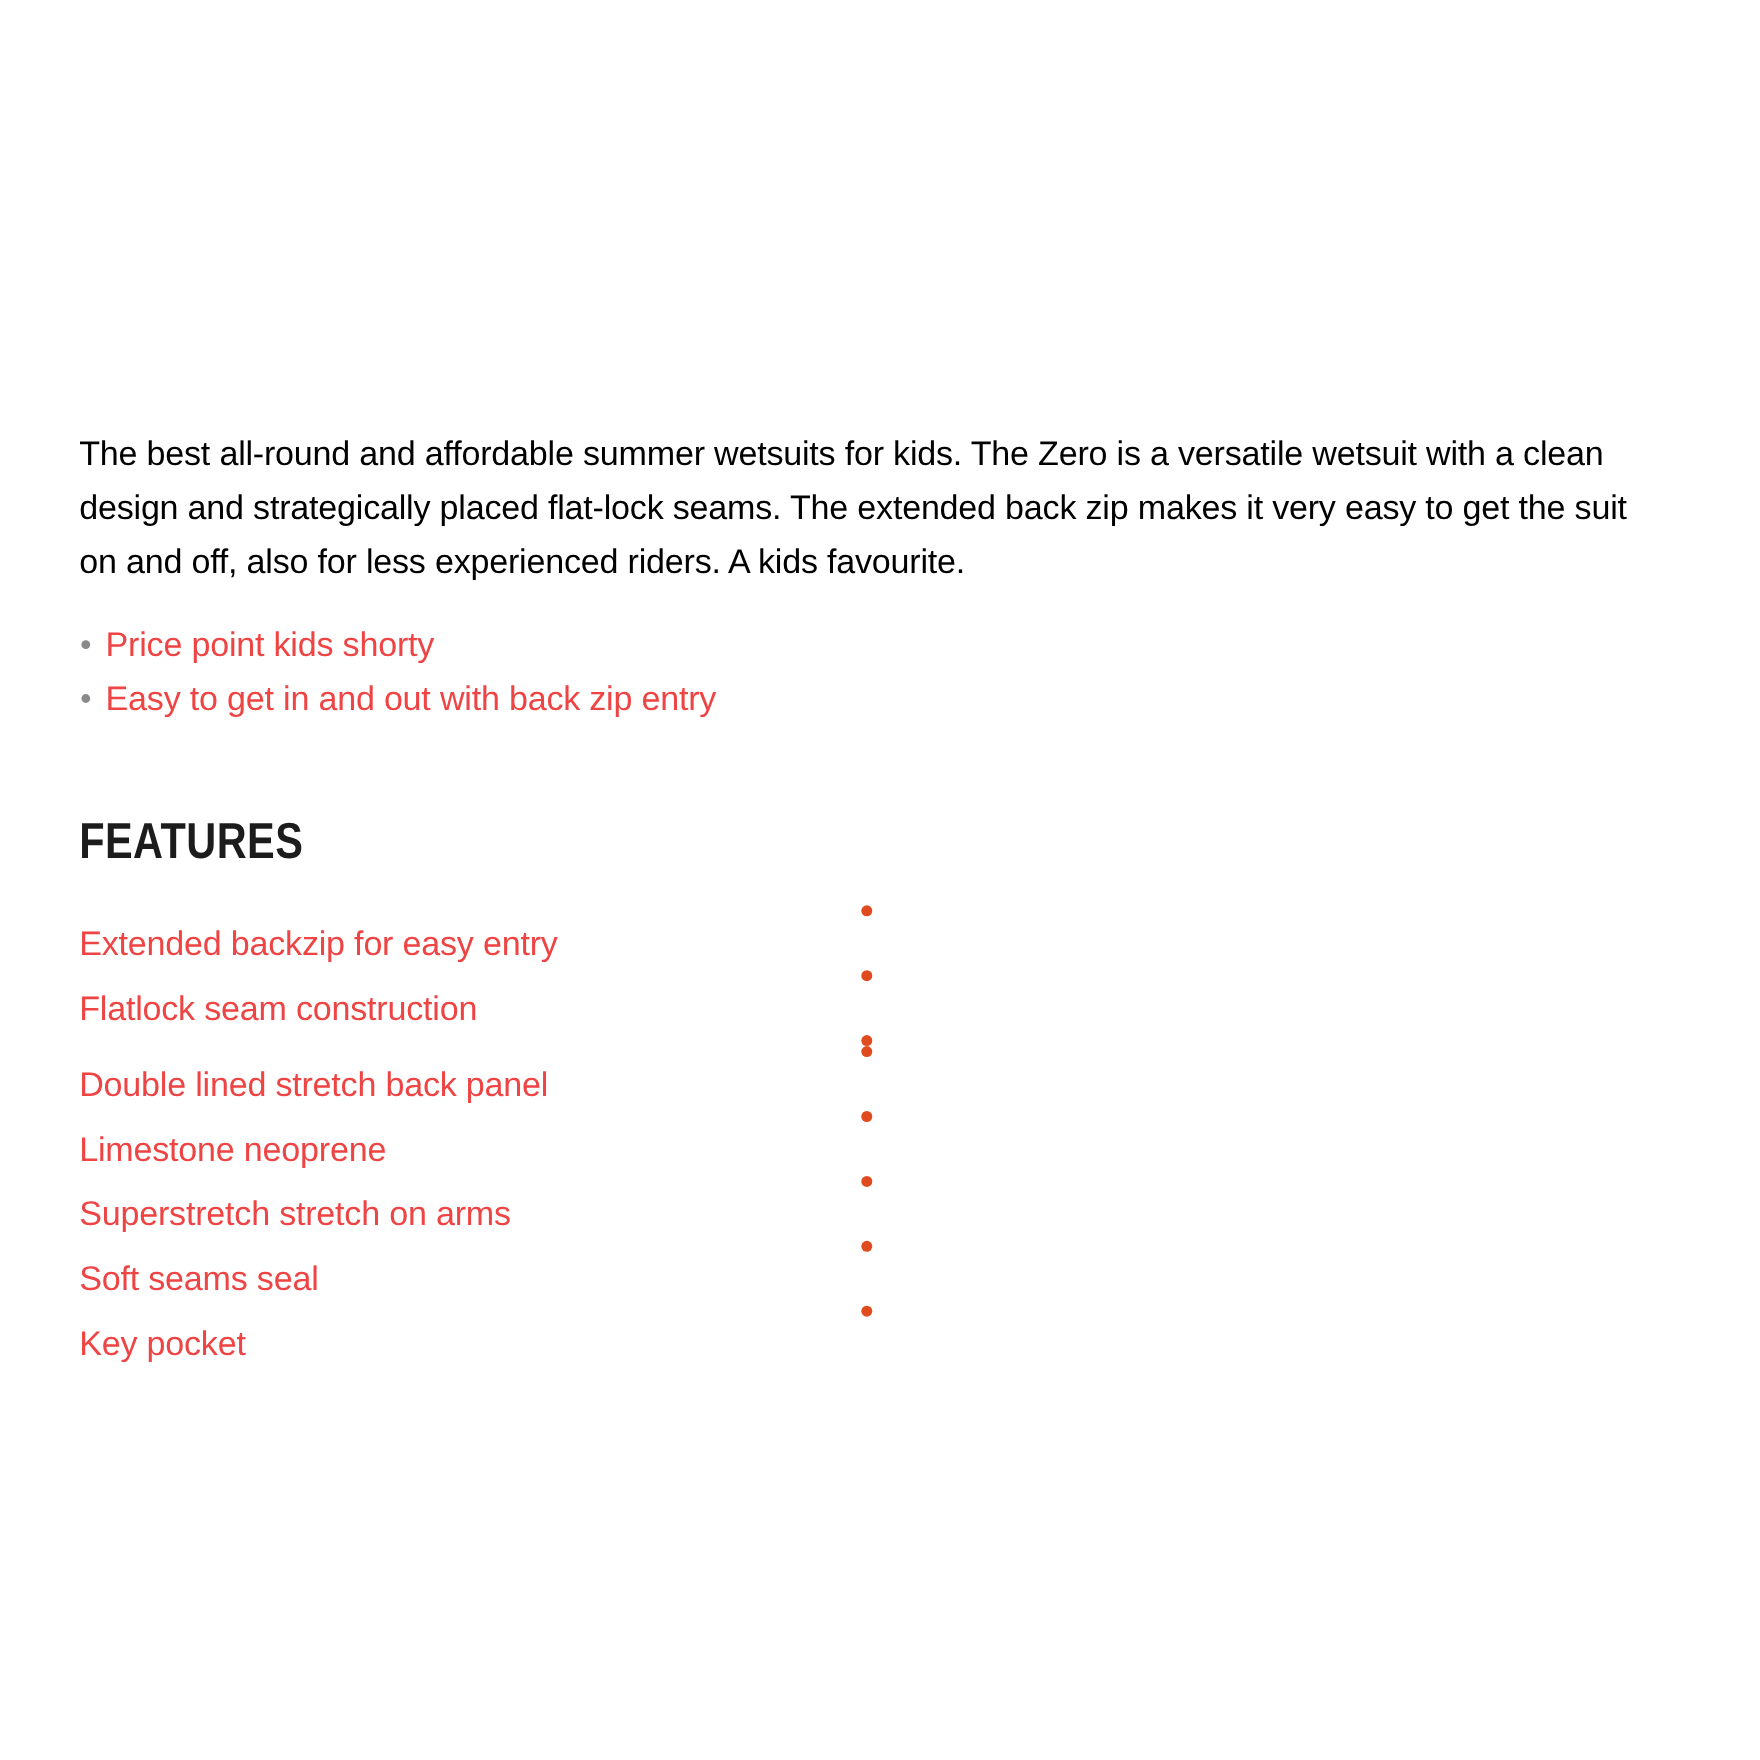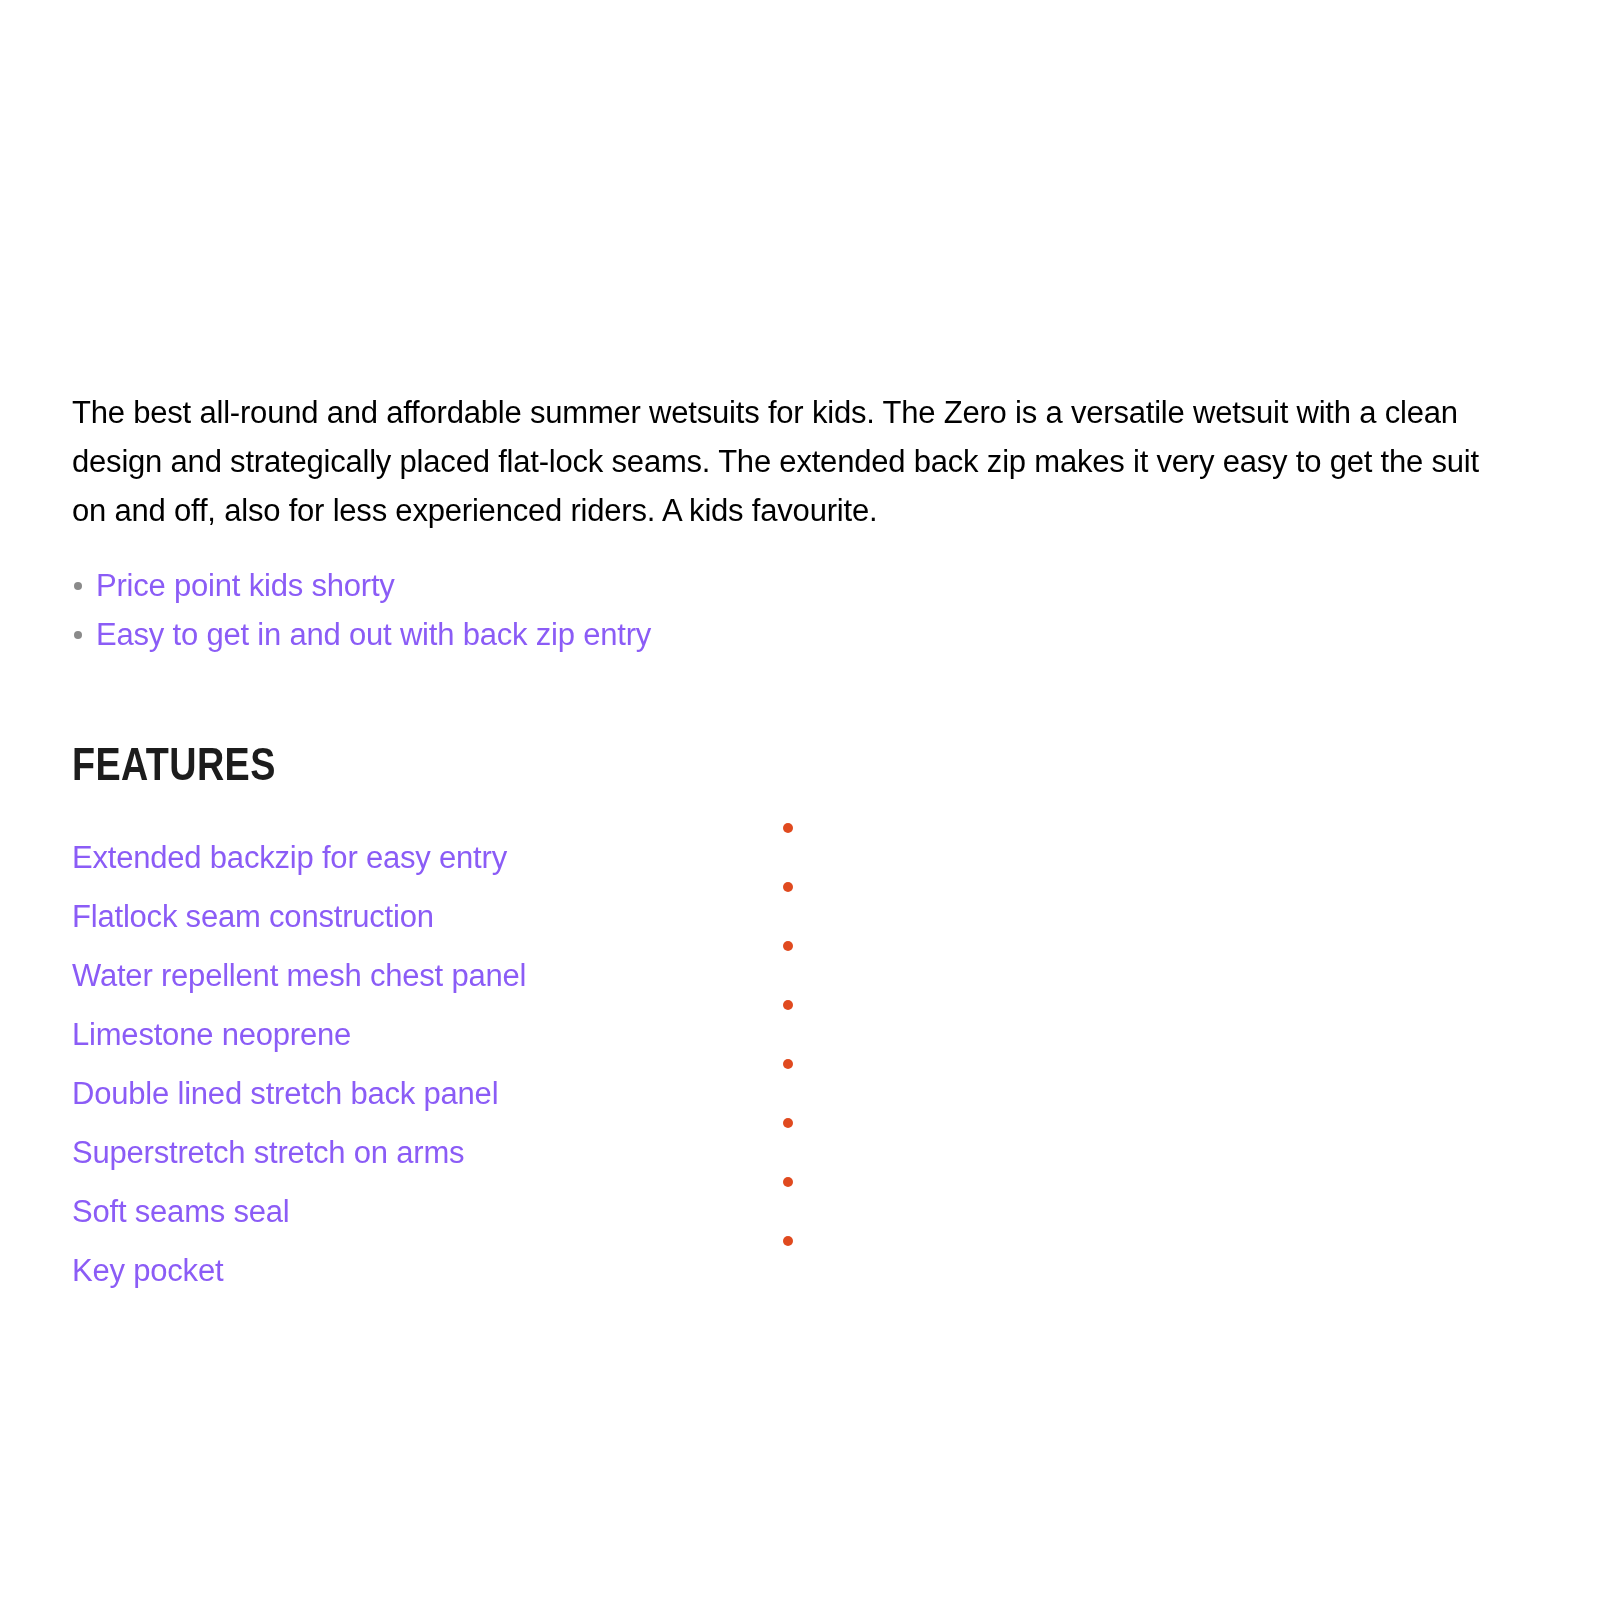--- a/index.html
+++ b/index.html
@@ -28,21 +28,21 @@
     margin: 0 0 26px 0;
   }
   ul.bullet-list {
     list-style: none;
     margin: 0;
     padding: 0;
   }
   ul.bullet-list li {
     display: flex;
     align-items: baseline;
-    color: #8b5cf6;
+    color: #ef4444;
     font-size: 31px;
     line-height: 49px;
     letter-spacing: -0.2px;
   }
   .dot {
     flex: 0 0 auto;
     border-radius: 50%;
     align-self: center;
     margin-right: 16px;
   }
@@ -97,29 +97,28 @@
     <li>
       <span class="dot accent-dot" style="background: rgb(224, 74, 31);"></span>
       <span>Extended backzip for easy entry</span>
     </li>
     <li>
       <span class="dot accent-dot" style="background: rgb(224, 74, 31);"></span>
       <span>Flatlock seam construction</span>
     </li>
     <li>
       <span class="dot accent-dot" style="background: rgb(224, 74, 31);"></span>
-      <span>Water repellent mesh chest panel</span>
+    </li>
+    <li>
+      <span class="dot accent-dot" style="background: rgb(224, 74, 31);"></span>
+      <span>Double lined stretch back panel</span>
     </li>
     <li>
       <span class="dot accent-dot" style="background: rgb(224, 74, 31);"></span>
       <span>Limestone neoprene</span>
-    </li>
-    <li>
-      <span class="dot accent-dot" style="background: rgb(224, 74, 31);"></span>
-      <span>Double lined stretch back panel</span>
     </li>
     <li>
       <span class="dot accent-dot" style="background: rgb(224, 74, 31);"></span>
       <span>Superstretch stretch on arms</span>
     </li>
     <li>
       <span class="dot accent-dot" style="background: rgb(224, 74, 31);"></span>
       <span>Soft seams seal</span>
     </li>
     <li>

